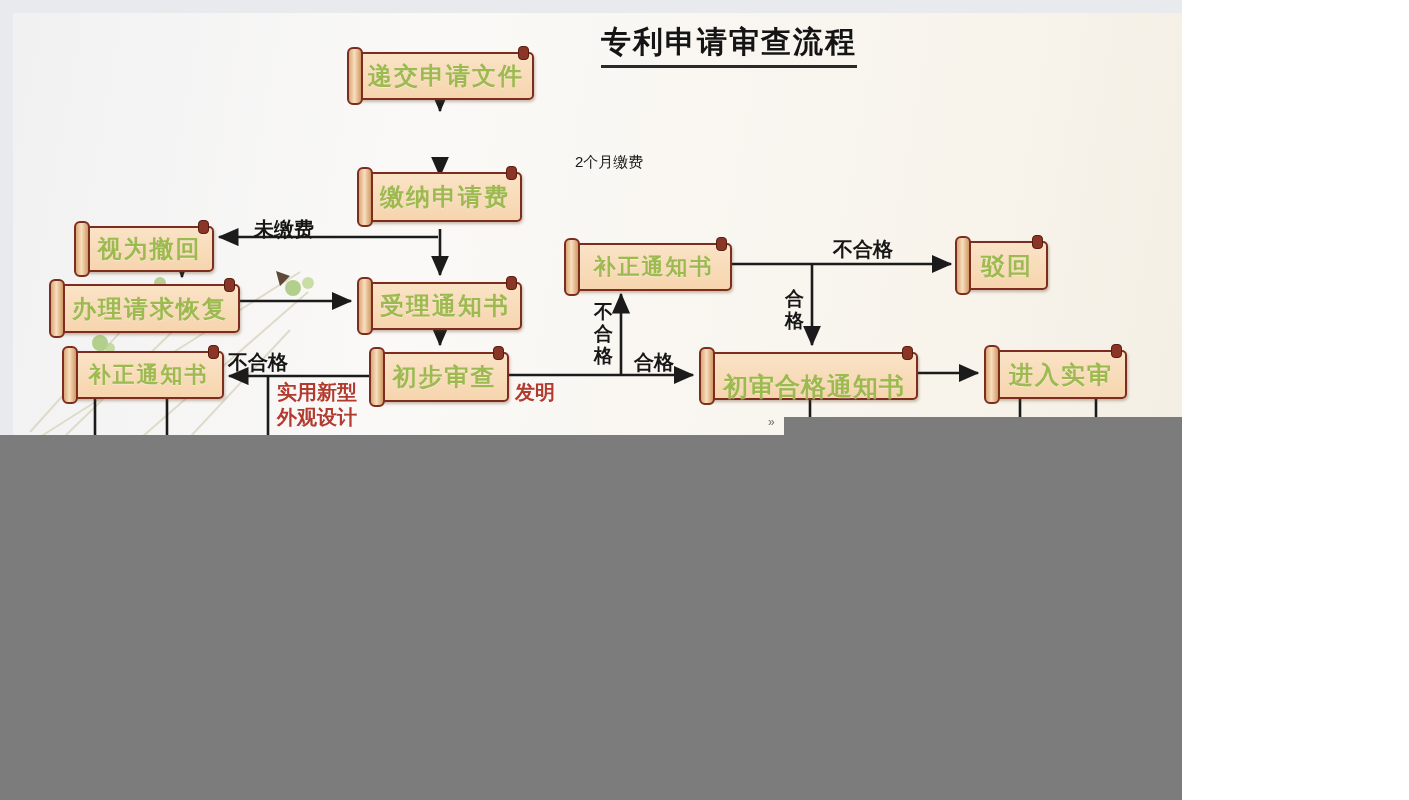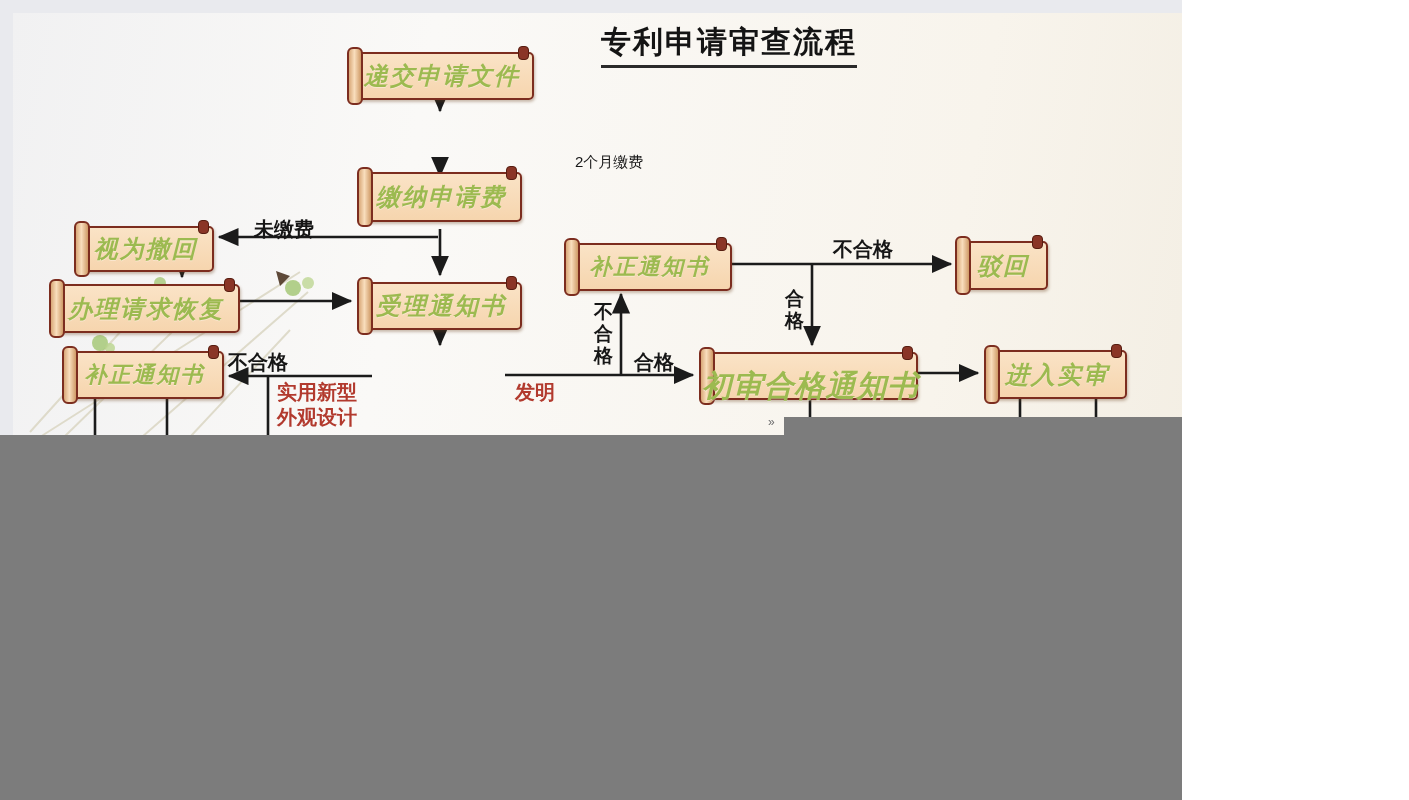--- a/index.html
+++ b/index.html
@@ -14,21 +14,21 @@
   
   .scroll-box{position:absolute;background:linear-gradient(#fae3c6,#f6d5ae);
     border:2px solid #7c2d1f;border-radius:5px;display:flex;align-items:center;justify-content:center;
     box-shadow:1px 2px 3px rgba(110,70,35,.35);}
   .scroll-box .roll{position:absolute;left:-5px;top:-7px;bottom:-7px;width:12px;
     background:linear-gradient(90deg,#d9a878,#f9debd 45%,#cf9a66);
     border:2px solid #7c2d1f;border-radius:6px;}
   .scroll-box .knob{position:absolute;right:3px;top:-8px;width:9px;height:12px;
     background:#8a3526;border:1px solid #561d10;border-radius:4px;}
   .box-label{position:relative;z-index:1;font-size:24px;font-weight:600;color:#9cba50;
-    letter-spacing:2px;white-space:nowrap;text-shadow:0 1px 0 rgba(255,255,255,.35);font-style:italic;}
+    letter-spacing:2px;padding-left:8px;white-space:nowrap;text-shadow:0 1px 0 rgba(255,255,255,.35);}
   .edge-label{position:absolute;font-size:20px;font-weight:600;color:#161616;white-space:nowrap;}
   .edge-label.small{font-size:15px;font-weight:500;}
   .edge-label.red{color:#b23a2e;text-align:right;}
   .vlabel{position:absolute;width:22px;font-size:19px;line-height:22px;font-weight:600;
     color:#161616;word-break:break-all;white-space:normal;}
   .overlay{position:absolute;background:#7c7c7c;}
   #overlay-bottom{left:0;top:435px;width:1409px;height:365px;}
   #overlay-right{left:784px;top:417px;width:625px;height:383px;}
   .more-glyph{position:absolute;left:768px;top:415px;font-size:12px;color:#6f6f6f;}
 </style>
@@ -131,34 +131,39 @@
   <div class="scroll-box" style="left:360px;top:282px;width:158px;height:44px;">
     <span class="roll"></span>
     <span class="knob"></span>
     <span class="box-label">受理通知书</span>
   </div>
   <div class="scroll-box" style="left:65px;top:351px;width:155px;height:44px;">
     <span class="roll"></span>
     <span class="knob"></span>
     <span class="box-label" style="font-size:22px;">补正通知书</span>
   </div>
+  <div class="scroll-box" style="left:372px;top:352px;width:133px;height:46px;">
+    <span class="roll"></span>
+    <span class="knob"></span>
+    <span class="box-label">初步审查</span>
+  </div>
   <div class="scroll-box" style="left:567px;top:243px;width:161px;height:44px;">
     <span class="roll"></span>
     <span class="knob"></span>
     <span class="box-label" style="font-size:22px;">补正通知书</span>
   </div>
   <div class="scroll-box" style="left:958px;top:241px;width:86px;height:45px;">
     <span class="roll"></span>
     <span class="knob"></span>
     <span class="box-label">驳回</span>
   </div>
   <div class="scroll-box" style="left:702px;top:352px;width:212px;height:44px;">
     <span class="roll"></span>
     <span class="knob"></span>
-    <span class="box-label" style="font-size:30px;letter-spacing:1px;margin-top:20px;">初审合格通知书</span>
+    <span class="box-label" style="font-size:25px;letter-spacing:1px;margin-top:20px;">初审合格通知书</span>
   </div>
   <div class="scroll-box" style="left:987px;top:350px;width:136px;height:45px;">
     <span class="roll"></span>
     <span class="knob"></span>
     <span class="box-label">进入实审</span>
   </div>
 
   <div class="edge-label small" style="left:575px;top:153px;">2个月缴费</div>
   <div class="edge-label" style="left:254px;top:216px;">未缴费</div>
   <div class="edge-label" style="left:228px;top:349px;">不合格</div>

